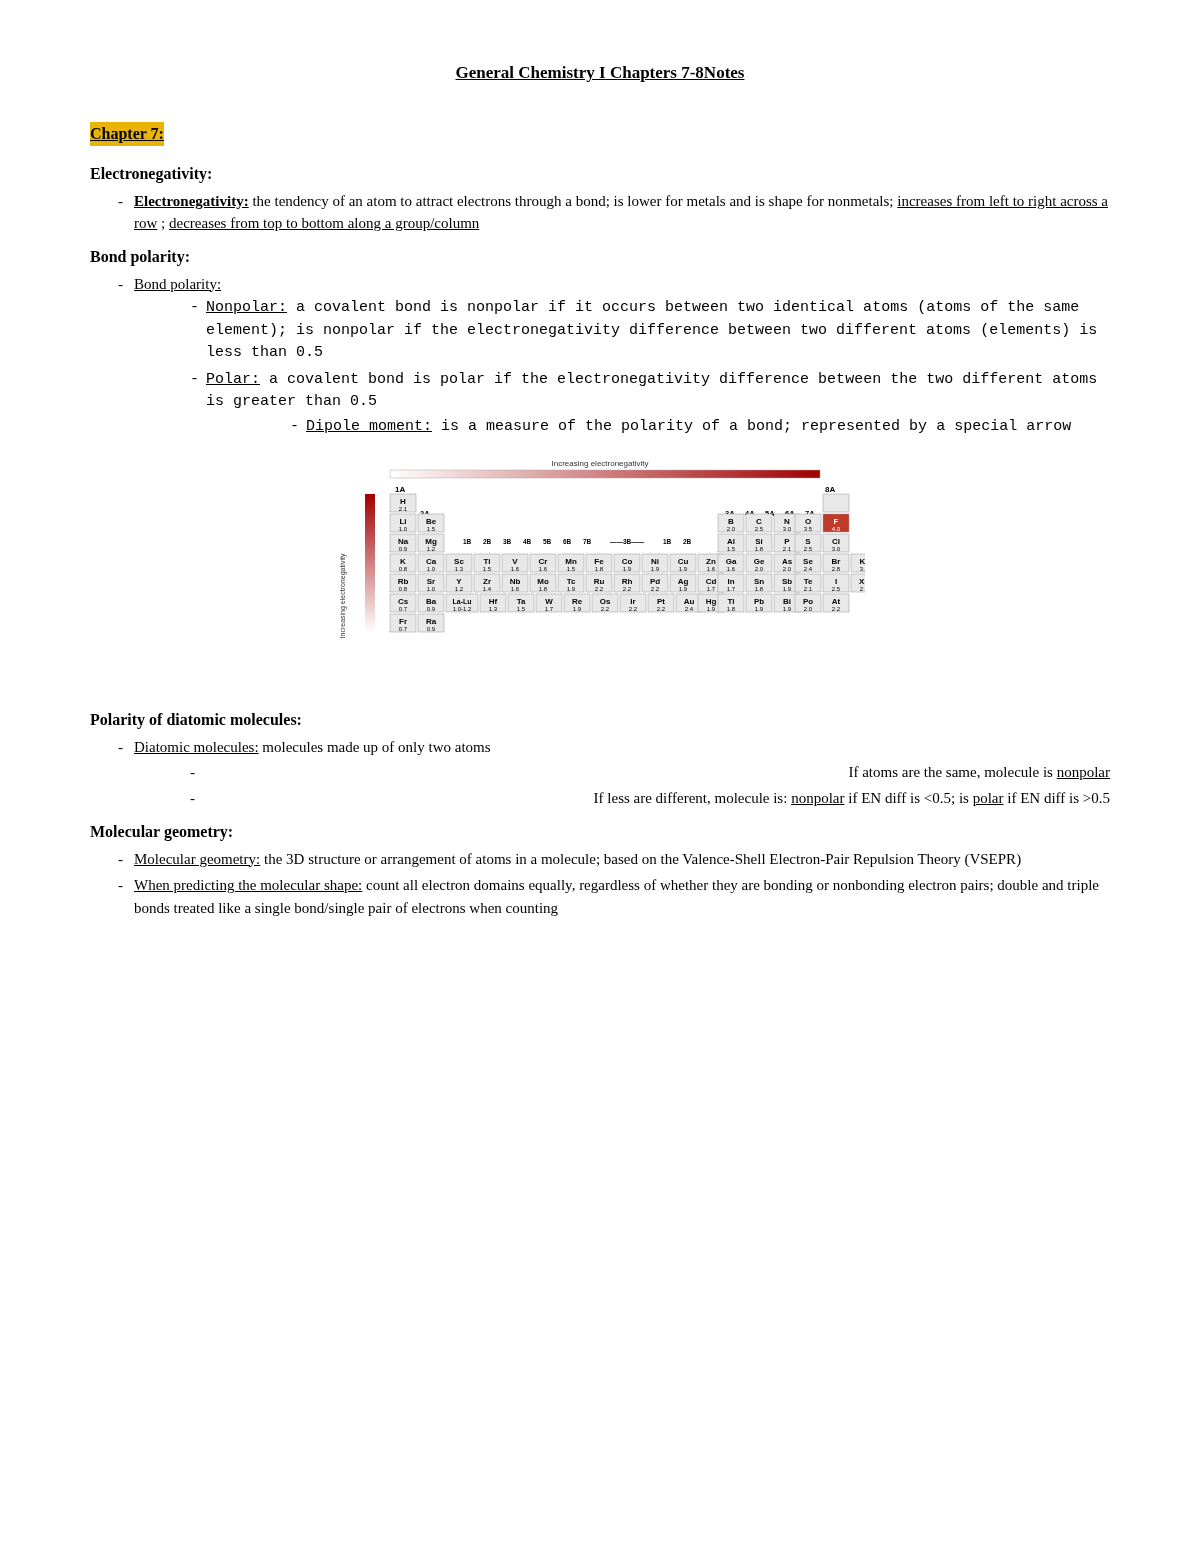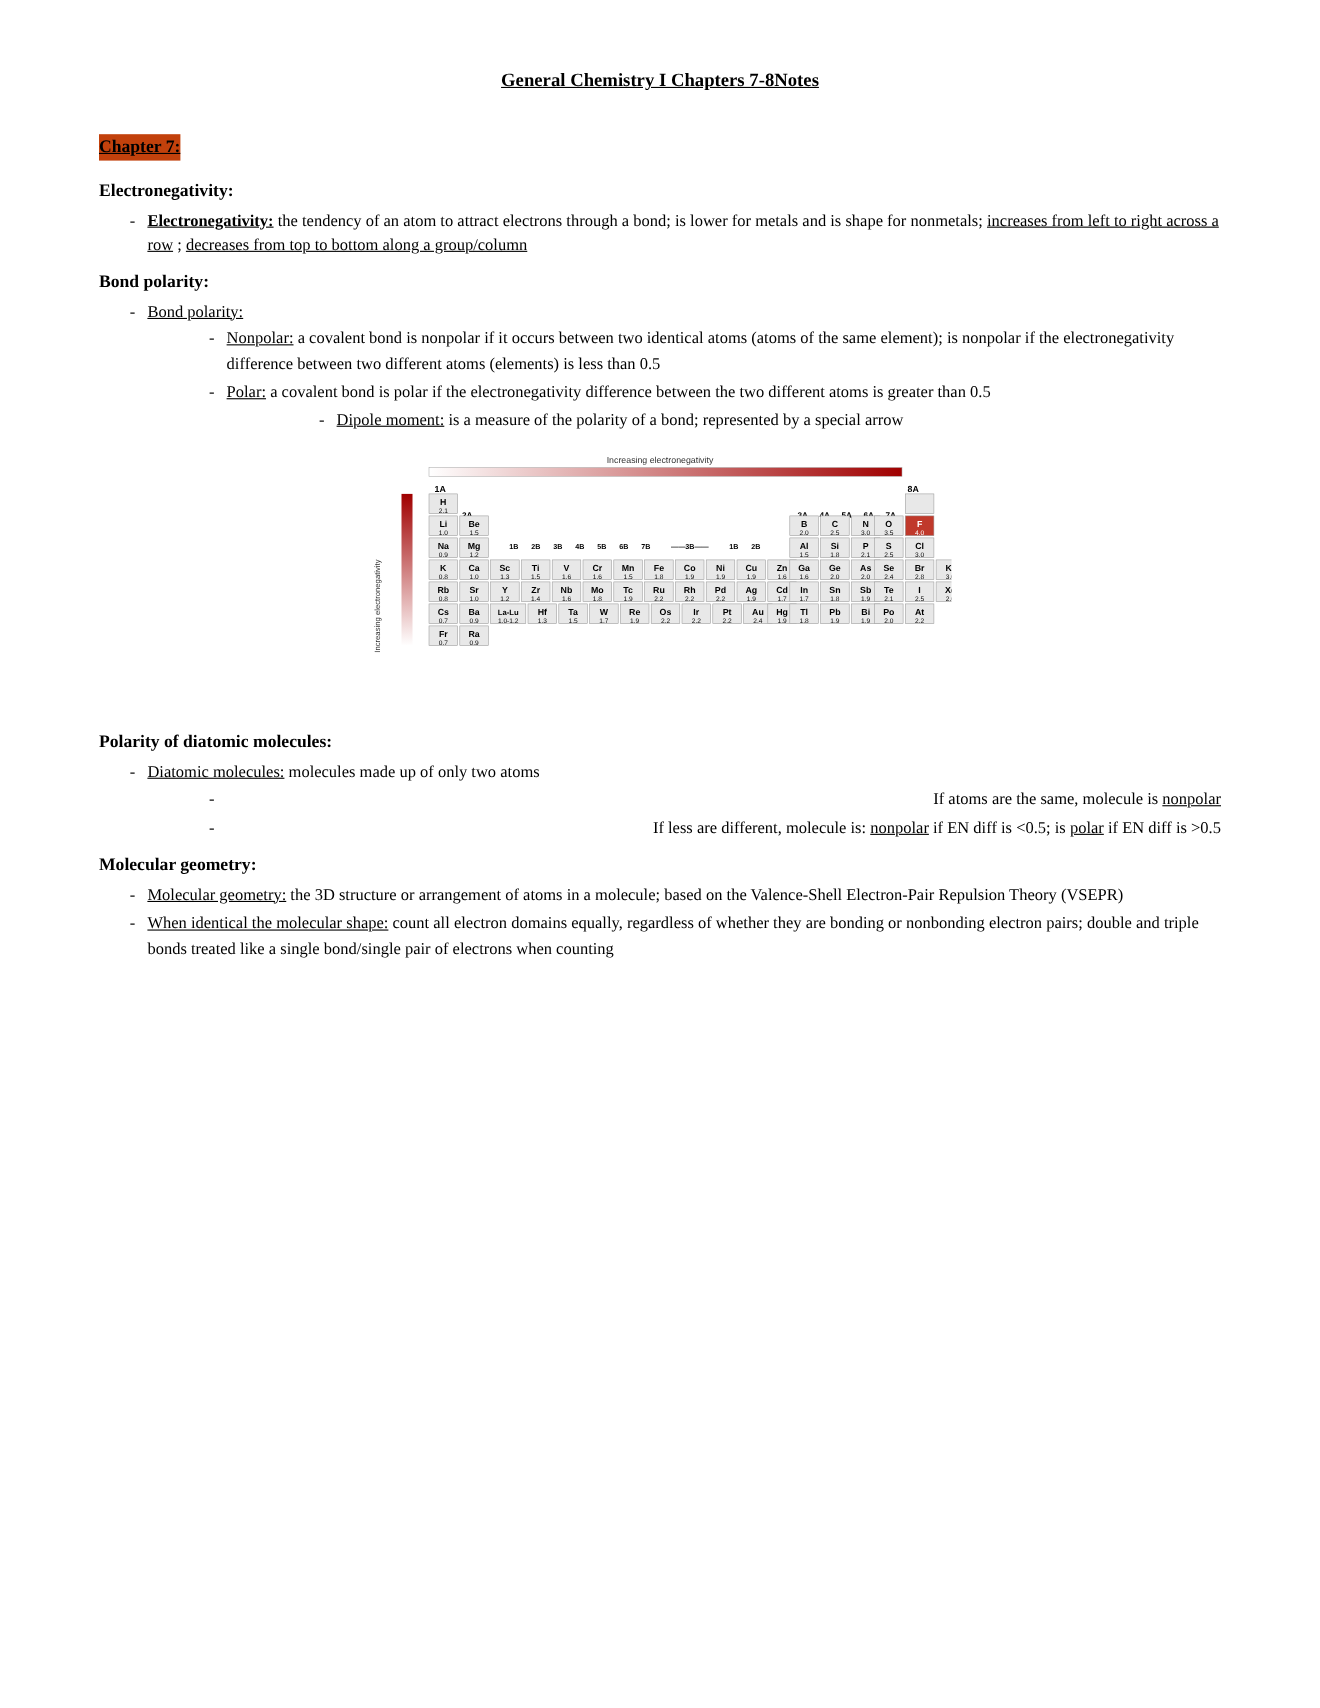--- a/index.html
+++ b/index.html
@@ -18,21 +18,21 @@
       font-weight: bold;
       font-size: 17px;
       text-decoration: underline;
       margin-bottom: 36px;
     }
 
     .chapter-heading {
       display: inline-block;
       font-weight: bold;
       font-size: 16px;
-      background-color: #c2410c;
+      background-color: #eab308;
       text-decoration: underline;
       margin-bottom: 6px;
     }
 
     .section-heading {
       font-weight: bold;
       font-size: 16px;
       margin-bottom: 4px;
       margin-top: 10px;
     }
@@ -97,21 +97,21 @@
       <span class="underline-text">decreases from top to bottom along a group/column</span>
     </li>
   </ul>
 </div>
 
 <div class="section-block">
   <div class="section-heading">Bond polarity:</div>
   <ul style="list-style:none;">
     <li class="level1 dash-item">
       <span class="underline-text">Bond polarity:</span>
-      <ul style="list-style:none; margin-top:2px;">
+      <ul style="list-style:none; margin-top:2px;font-family:Liberation Mono, monospace;">
         <li class="level2 dash-item">
           <span class="underline-text">Nonpolar:</span>
           <span> a covalent bond is nonpolar if it occurs between two identical atoms (atoms of the same element); is nonpolar if the electronegativity difference between two different atoms (elements) is less than 0.5</span>
         </li>
         <li class="level2 dash-item">
           <span class="underline-text">Polar:</span>
           <span> a covalent bond is polar if the electronegativity difference between the two different atoms is greater than 0.5</span>
           <ul style="list-style:none; margin-top:2px;">
             <li class="level3 dash-item">
               <span class="underline-text">Dipole moment:</span>
@@ -504,17 +504,17 @@
 </div>
 
 <div class="section-block">
   <div class="section-heading">Molecular geometry:</div>
   <ul style="list-style:none;">
     <li class="level1 dash-item">
       <span class="underline-text">Molecular geometry:</span>
       <span> the 3D structure or arrangement of atoms in a molecule; based on the Valence-Shell Electron-Pair Repulsion Theory (VSEPR)</span>
     </li>
     <li class="level1 dash-item">
-      <span class="underline-text">When identical the molecular shape:</span>
+      <span class="underline-text">When predicting the molecular shape:</span>
       <span> count all electron domains equally, regardless of whether they are bonding or nonbonding electron pairs; double and triple bonds treated like a single bond/single pair of electrons when counting</span>
     </li>
   </ul>
 </div>
 
 </body></html>

